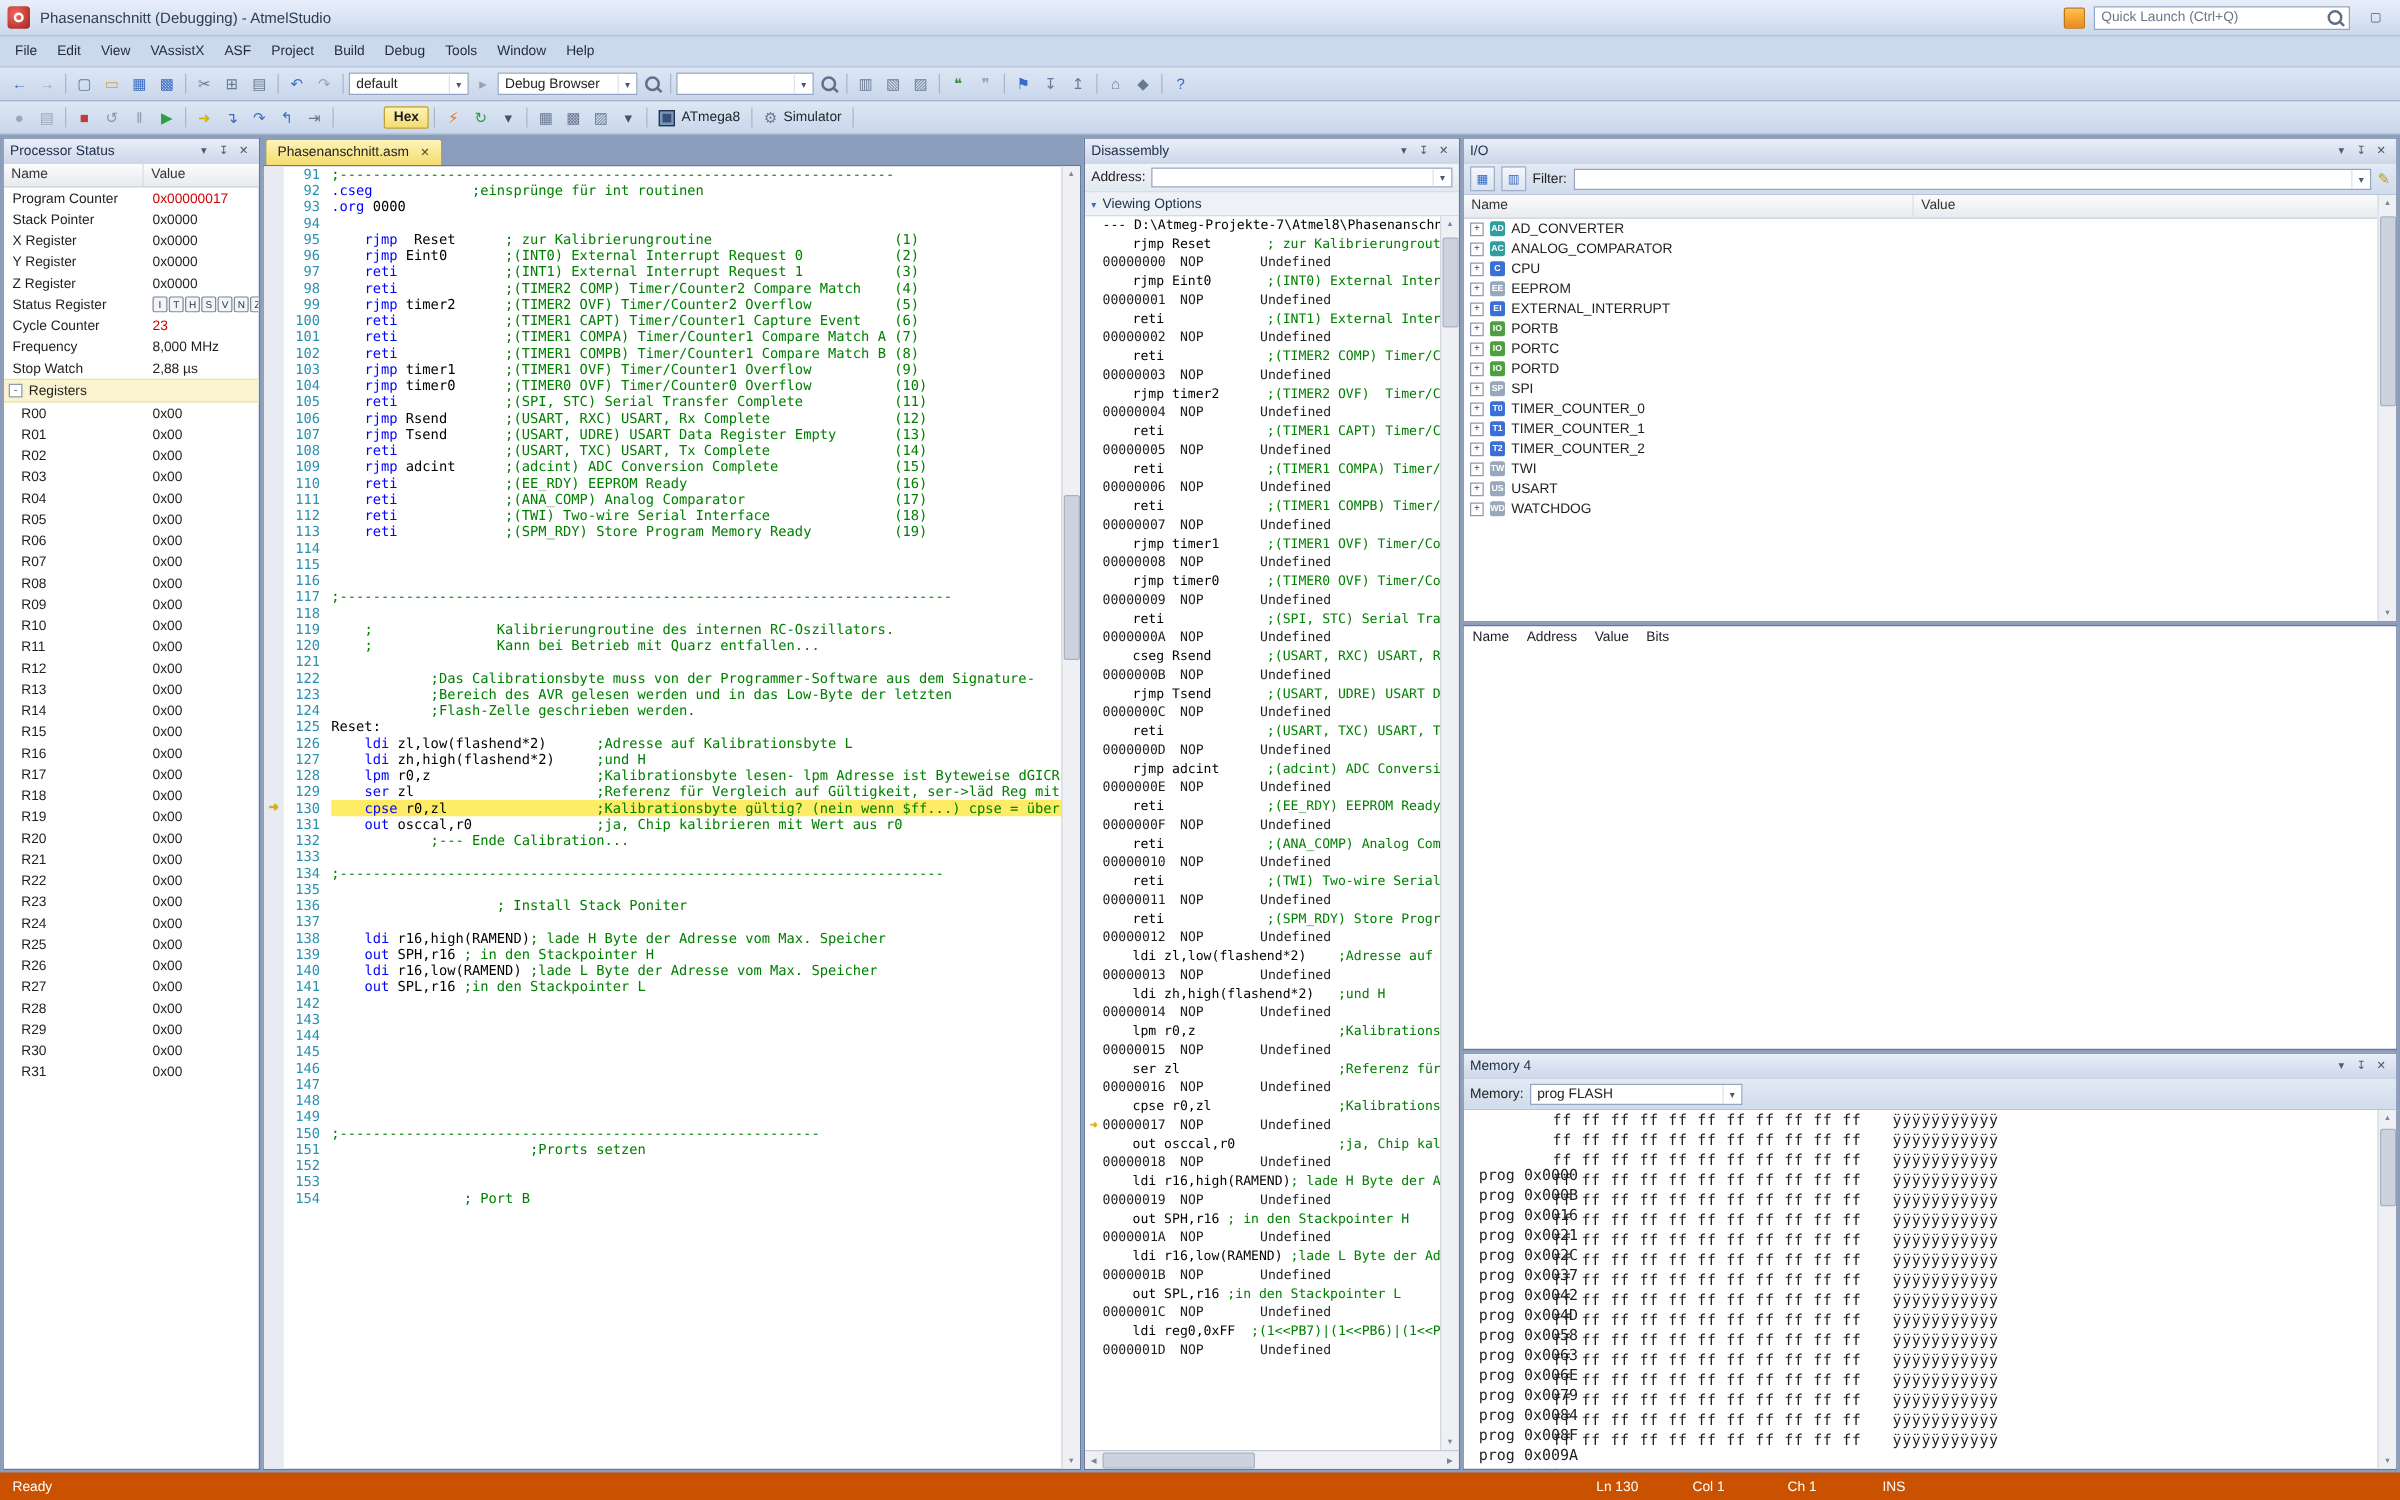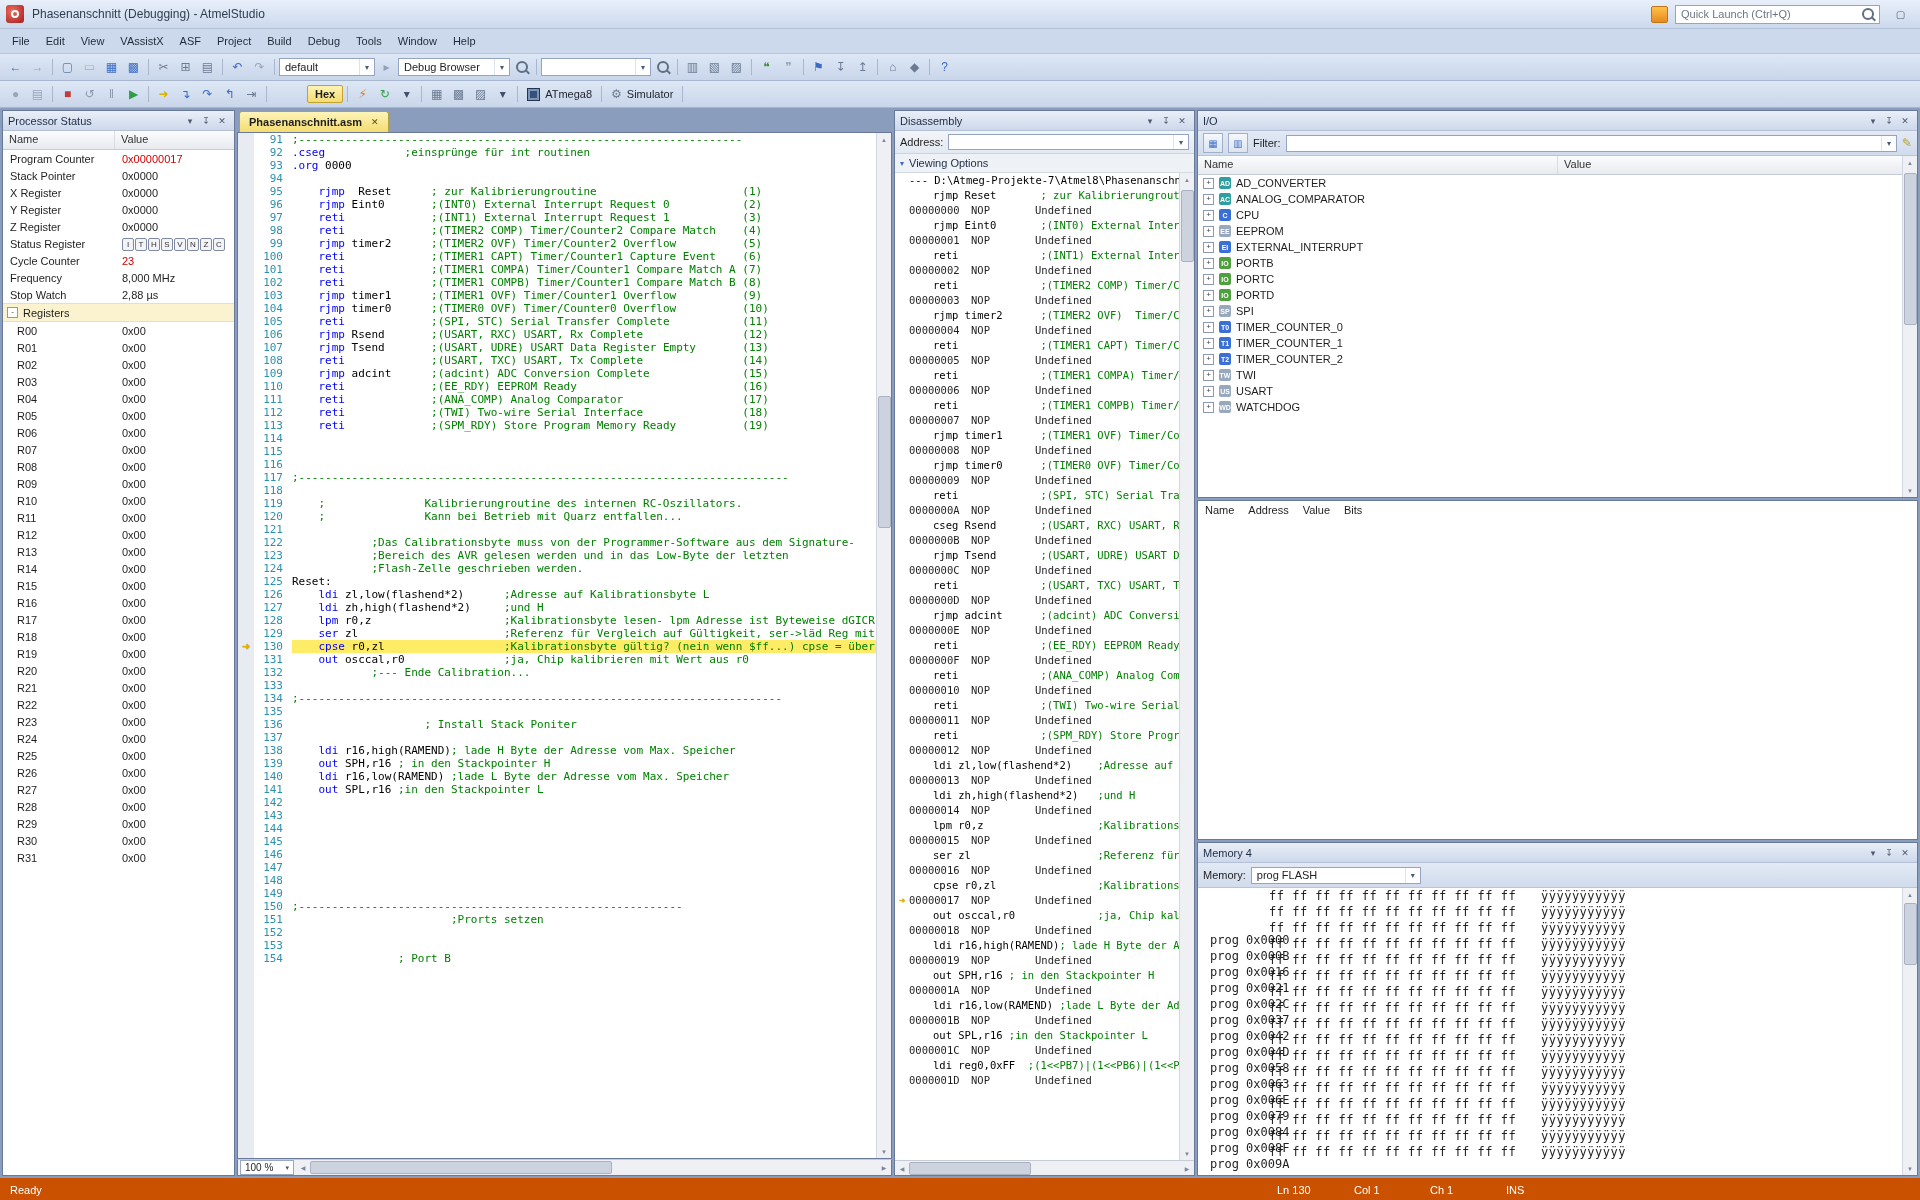--- a/index.html
+++ b/index.html
@@ -37,36 +37,36 @@
   .main{flex:none;height:1070px;display:flex;gap:2px;padding:2px;box-sizing:border-box;background:#8b9dbd;}
   .panel{background:#fff;border:1px solid #68799b;display:flex;flex-direction:column;box-sizing:border-box;overflow:hidden;}
   .phead{height:19px;flex:none;background:linear-gradient(#eaeff9,#cdd8ea);border-bottom:1px solid #b3c0d6;display:flex;align-items:center;padding:0 5px;color:#1d2c44;}
   .phead .pt{flex:1;overflow:hidden;white-space:nowrap;}
   .phbtns{display:flex;gap:2px;}
   .phbtn{width:14px;text-align:center;color:#4c5b72;font-size:9px;}
   .colhead{height:18px;flex:none;background:linear-gradient(#fbfcfd,#e7eaef);border-bottom:1px solid #c6ccd6;display:flex;color:#333;}
   .colhead span{padding:2px 6px;box-sizing:border-box;}
 
   
-  .proc{width:233px;flex:none;}
+  .proc{width:206px;flex:none;}
   .proc .c1{width:112px;border-right:1px solid #d9dde3;}
   .procbody{flex:1;overflow:hidden;}
   .prow{height:17px;display:flex;align-items:center;flex:none;}
   .prow .pname{width:112px;padding-left:7px;box-sizing:border-box;white-space:nowrap;overflow:hidden;flex:none;}
   .prow.reg .pname{padding-left:14px;}
   .prow .pval{flex:1;padding-left:7px;white-space:nowrap;overflow:hidden;}
   .prow.changed .pval{color:#d00000;}
   .pgroup{height:17px;background:#fbf3d0;display:flex;align-items:center;gap:5px;padding-left:4px;border-top:1px solid #ece1ac;border-bottom:1px solid #ece1ac;}
   .expander{width:9px;height:9px;border:1px solid #8e99ad;background:#fff;font-size:8px;line-height:7px;text-align:center;color:#444;flex:none;box-sizing:content-box;}
   .flagbox{display:inline-block;width:10px;height:11px;border:1px solid #7f8aa0;border-radius:2px;font-size:8px;line-height:11px;text-align:center;margin-right:1px;color:#333;background:#f2f4f7;}
 
   
   .editorcol{width:655px;flex:none;display:flex;flex-direction:column;background:transparent;}
   .tabstrip{height:22px;flex:none;display:flex;align-items:flex-end;padding-left:2px;}
-  .tab{height:21px;display:flex;align-items:center;gap:9px;padding:0 9px;background:linear-gradient(#fdf4b8,#f5dc70);border:1px solid #b7a13f;border-bottom:none;border-radius:3px 3px 0 0;color:#1e1e1e;box-sizing:border-box;font-weight:bold;}
+  .tab{height:21px;display:flex;align-items:center;gap:9px;padding:0 9px;background:linear-gradient(#fdf4b8,#f5dc70);border:1px solid #b7a13f;border-bottom:none;border-radius:3px 3px 0 0;color:#1e1e1e;box-sizing:border-box;}
   .tabclose{font-size:9px;color:#5a4d1e;}
   .ebody{flex:1;background:#fff;border:1px solid #68799b;display:flex;overflow:hidden;}
   .elines{flex:1;overflow:hidden;position:relative;}
   .elines::before{content:"";position:absolute;left:0;top:0;bottom:0;width:16px;background:#e8ebf2;}
   .eline{height:13px;display:flex;position:relative;}
   .emargin{width:16px;flex:none;text-align:center;font-size:10px;line-height:13px;color:#e0b400;font-weight:bold;z-index:1;text-shadow:0 0 1px #8a7a00;}
   .enum{width:38px;flex:none;text-align:right;padding-right:9px;color:#2b91af;font-family:"DejaVu Sans Mono","Liberation Mono",monospace;font-size:11px;line-height:13px;box-sizing:border-box;}
   .ecode{flex:1;font-family:"DejaVu Sans Mono","Liberation Mono",monospace;font-size:11px;line-height:13px;white-space:pre;overflow:hidden;}
   .eline.cur .ecode{background:#ffec66;}
   .ecode .c{color:#008000;}.ecode .k{color:#0000ff;}.ecode .p{color:#000;}
@@ -776,29 +776,20 @@
               <span class="emargin"></span>
               <span class="enum">154</span>
               <span class="ecode"><span class="p">                </span><span class="c">; Port B</span></span>
             </div>
           </div>
         <div class="vscroll">
           <span class="varr">▲</span>
           <span class="vthumb" style="margin-top:250px;height:130px;"></span>
           <span class="varr" style="margin-top:auto;">▼</span>
         </div>
-      </div>
-      <div class="hscroll">
-        <span class="zoombox">
-          <span>100 %</span>
-          <span class="za">▾</span>
-        </span>
-        <span class="harr">◀</span>
-        <span class="hthumb" style="width:300px;"></span>
-        <span class="harr" style="margin-left:auto;">▶</span>
       </div>
     </div>
 
     <section class="panel disasm">
       <div class="phead">
         <span class="pt">Disassembly</span>
         <span class="phbtns">
             <span class="phbtn">▾</span>
             <span class="phbtn">↧</span>
             <span class="phbtn">✕</span>

